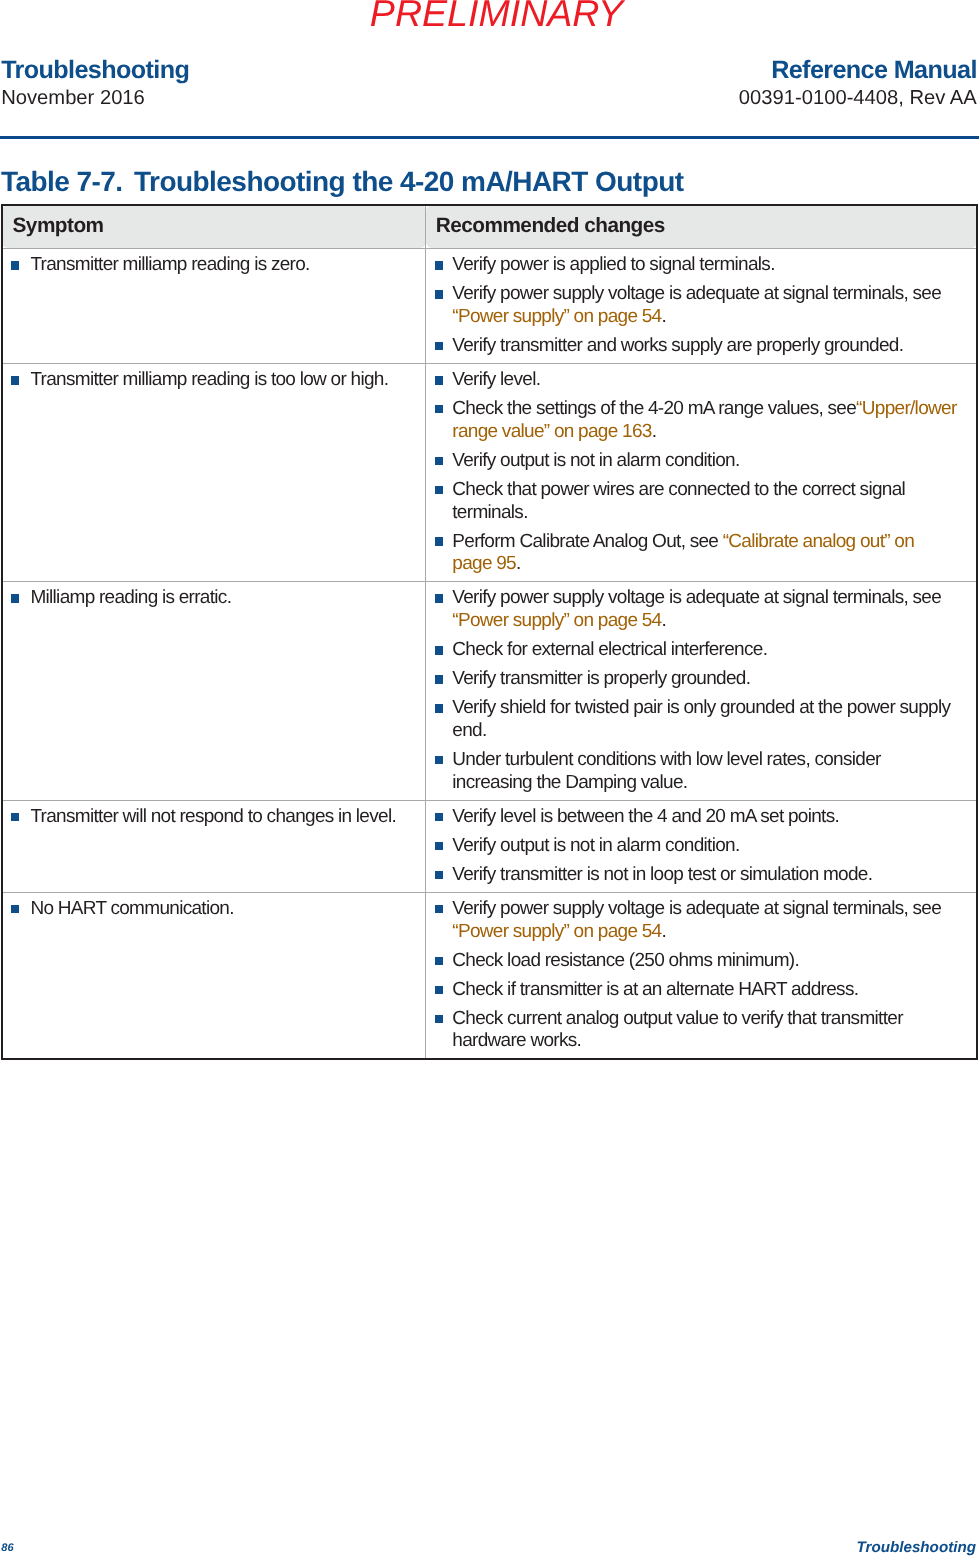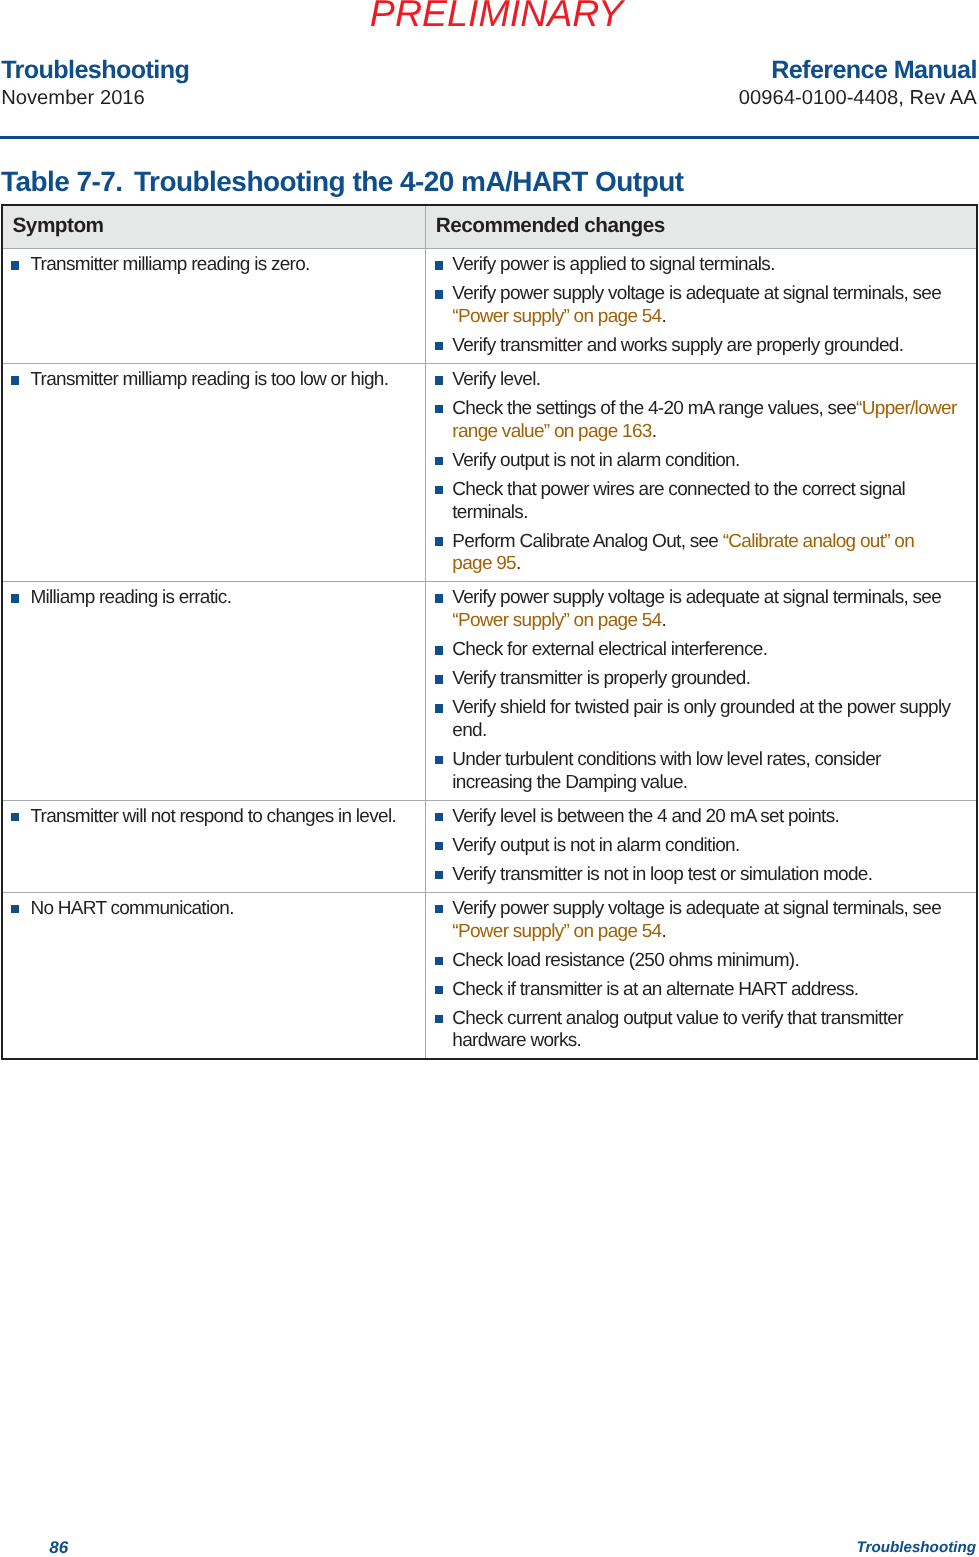--- a/index.html
+++ b/index.html
@@ -37,55 +37,55 @@
   table.tbl{position:absolute;left:1px;top:204px;width:977px;
             border-collapse:collapse;table-layout:fixed;}
   table.tbl th, table.tbl td{vertical-align:top;padding:5.2px 0 5.1px 0;
             border:1.3px solid #A7A9AC;}
   table.tbl thead th{background:#E6E7E7;border-top:2px solid #231F20;
             border-bottom:1px solid #A7A9AC;text-align:left;font-weight:700;}
   table.tbl tr > *:first-child{border-left:2px solid #231F20;}
   table.tbl tr > *:last-child{border-right:2px solid #231F20;}
   table.tbl tbody tr:last-child td{border-bottom:2px solid #231F20;}
   .colA{width:423.6px;}
-  .hd{font-size:20.8px;letter-spacing:-0.53px;line-height:22px;padding:9.4px 0 10.6px 9.5px !important;}
+  .hd{font-size:20.8px;letter-spacing:-0.53px;line-height:22px;padding:9.4px 0 10.6px 9.5px !important;border-radius:6px;}
   .hd2{padding-left:9.6px !important;}
   .bul{position:relative;padding-left:26.2px;padding-right:2px;
        font-family:Liberation Sans, sans-serif;font-stretch:condensed;
        font-size:19px;line-height:22.8px;color:#231F20;margin:0 0 6.2px 0;
        letter-spacing:-0.692px;word-spacing:-0.148px;}
   .ln{white-space:nowrap;}
   .bul:last-child{margin-bottom:0;}
   .bul .sq{position:absolute;left:8.9px;top:6.9px;width:7.8px;height:8.6px;background:#0E4E8B;}
   td:first-child .bul{padding-left:27.4px;}
   td:first-child .bul .sq{left:8.1px;}
   .lnk{color:#a16207;}
   .hdtxt{display:inline-block;will-change:opacity;}
 
   
   .ft-left{position:absolute;left:1.3px;top:1540.2px;color:#0E4E8B;font-weight:700;
-           font-style:italic;font-size:17px;line-height:16px;padding-left:48px;}
+           font-style:italic;font-size:11px;line-height:16px;}
   .ft-right{position:absolute;right:3px;top:1540.2px;color:#0E4E8B;font-weight:700;
             font-style:italic;font-size:15.2px;line-height:16px;}
 </style>
 </head>
 <body>
 
 <div class="page">
 
   <div class="preliminary">PRELIMINARY</div>
 
   <div class="rh-left">
     <div class="rh-title">Troubleshooting</div>
     <div class="rh-sub">November 2016</div>
   </div>
 
   <div class="rh-right">
     <div class="rh-title">Reference Manual</div>
-    <div class="rh-sub">00964-0100-4408, Rev AA</div>
+    <div class="rh-sub">00391-0100-4408, Rev AA</div>
   </div>
 
   <div class="rule"></div>
 
   <div class="caption"><span>Table 7-7.</span><span class="gap"></span><span>Troubleshooting the 4-20 mA/HART Output</span></div>
 
   <table class="tbl">
     <colgroup>
         <col class="colA">
         <col>

